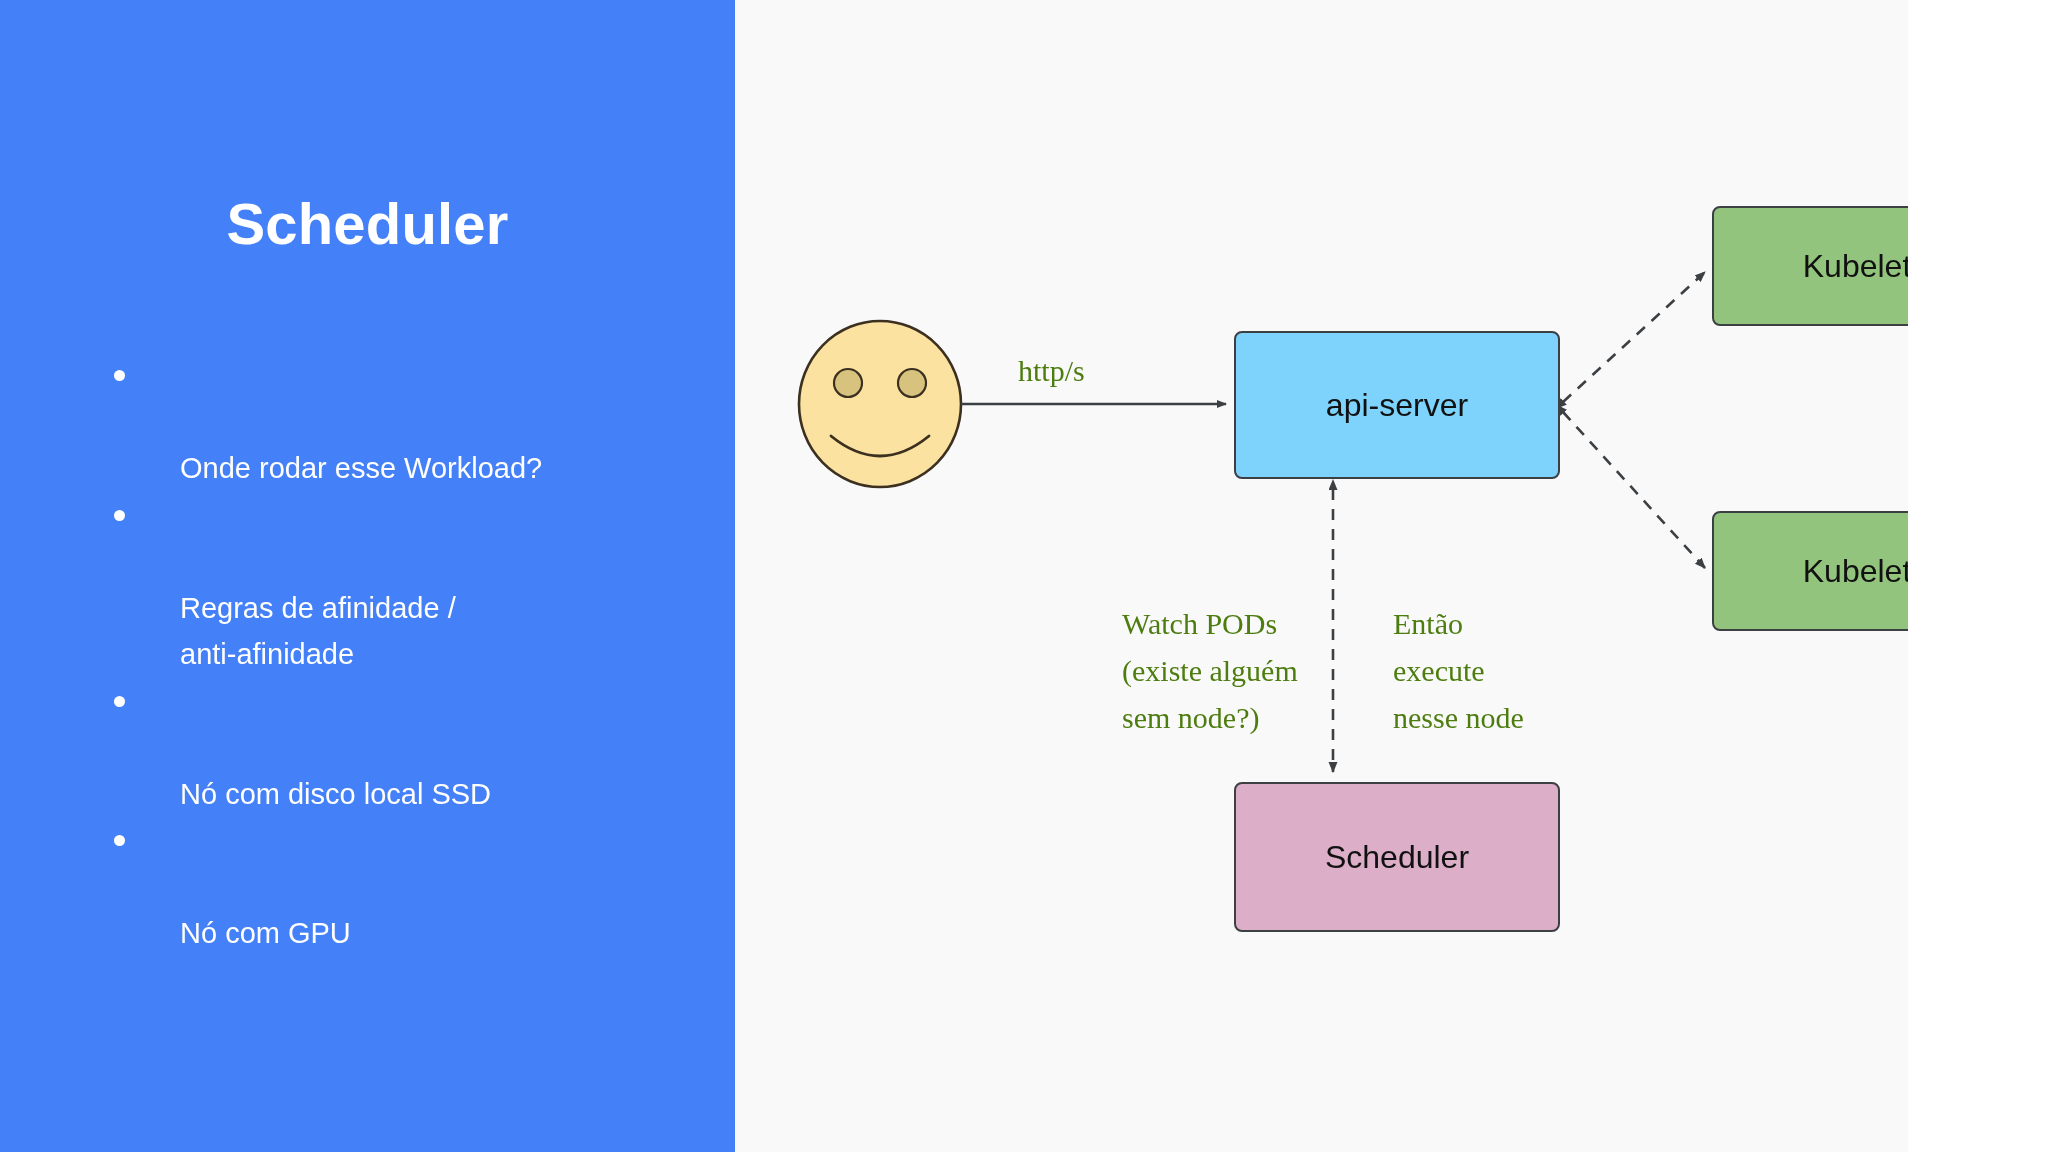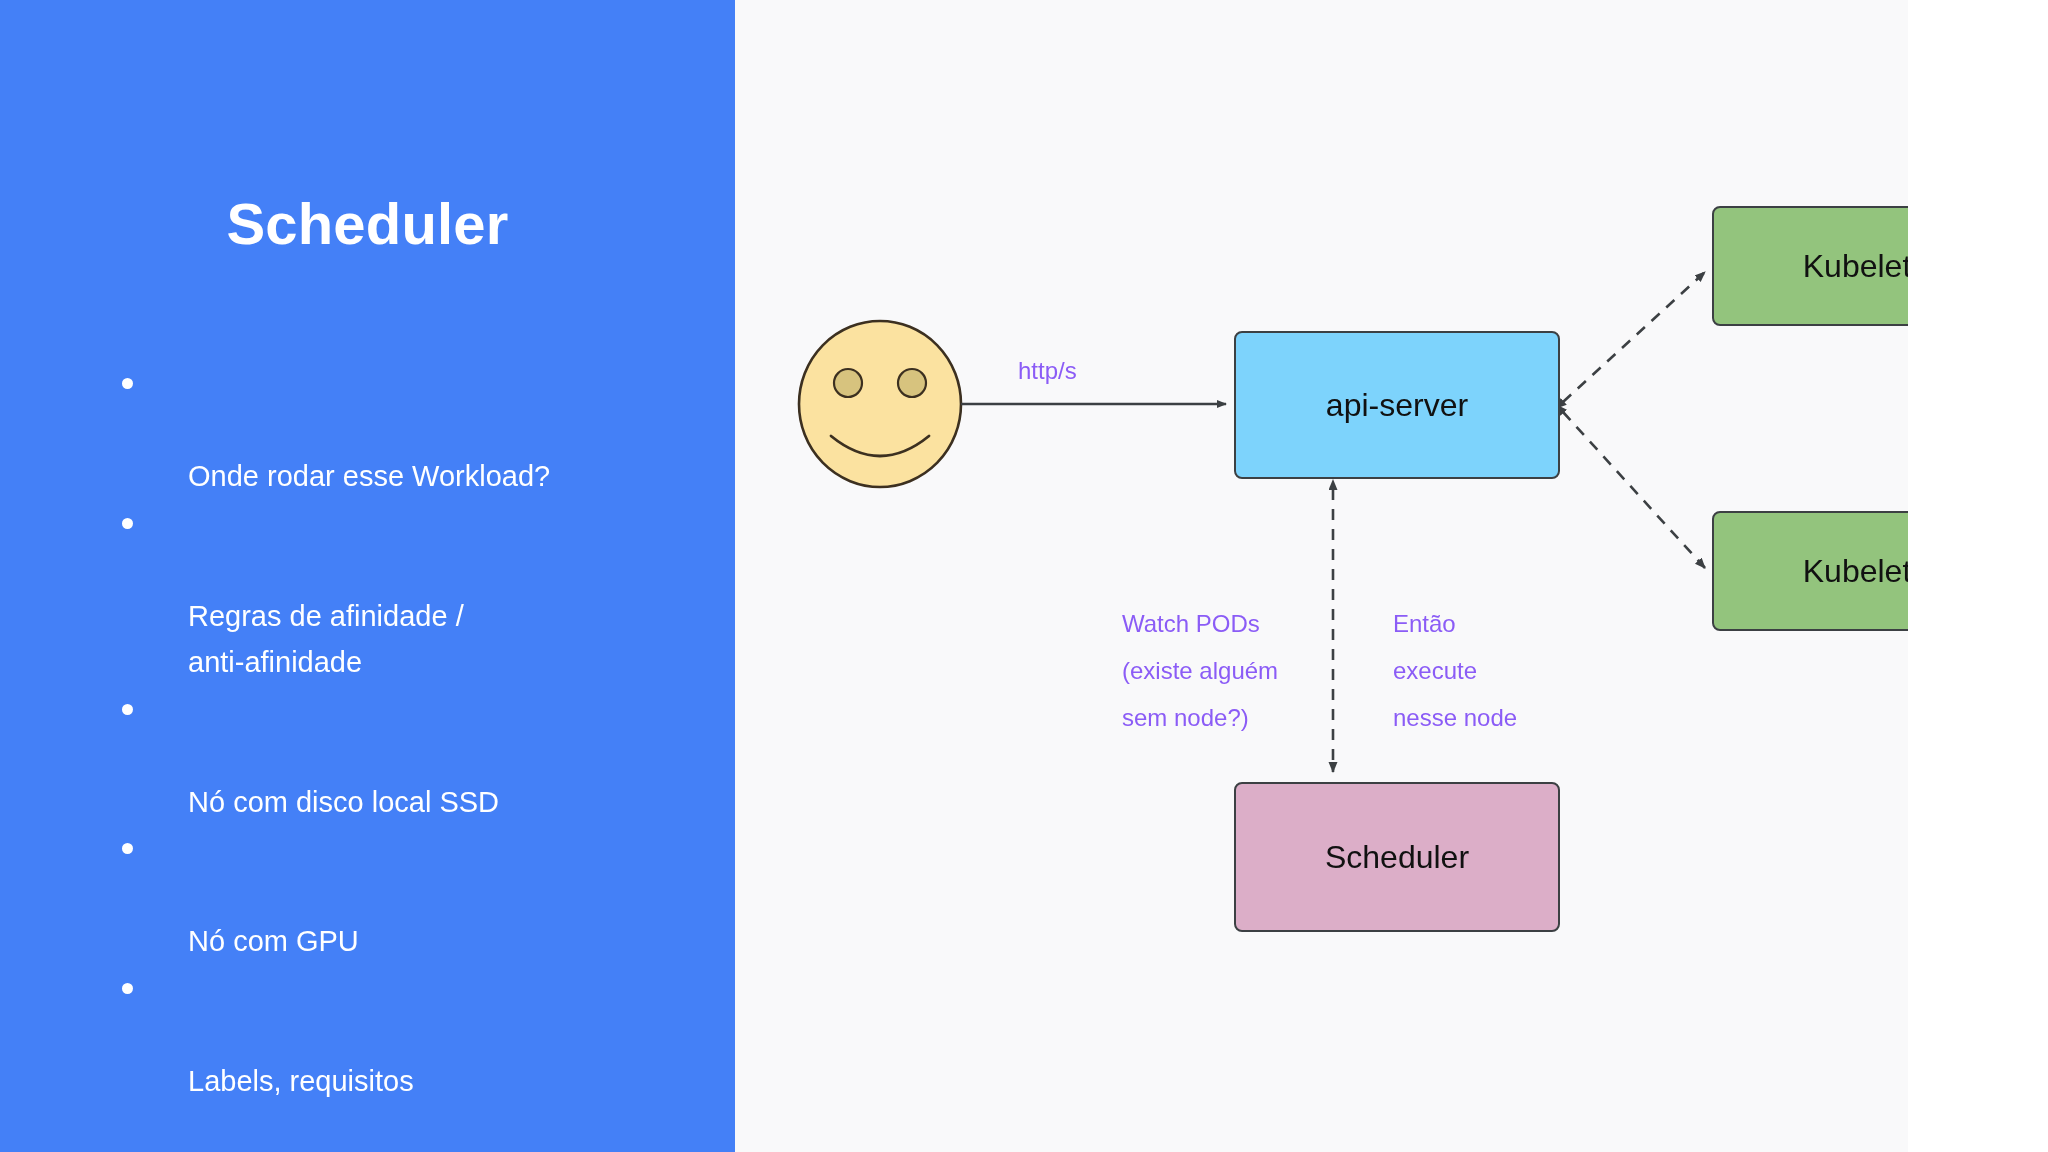--- a/index.html
+++ b/index.html
@@ -59,21 +59,21 @@
     letter-spacing: 0.2px;
     font-family: "Liberation Sans", sans-serif;
   }
 
   #bullet-list {
     position: absolute;
     left: 92px;
     top: 344px;
     width: 600px;
     list-style: none;
-    margin: 16px;
+    margin: 8px;
     padding: 0;
   }
   #bullet-list li {
     position: relative;
     color: #ffffff;
     font-size: 29px;
     line-height: 46.5px;
     padding-left: 80px;
     font-family: "Liberation Sans", sans-serif;
     white-space: pre-line;
@@ -134,24 +134,24 @@
     background: #93C47D;
   }
   #node-scheduler {
     left: 1234px; top: 782px;
     width: 326px; height: 150px;
     background: #DCAEC8;
   }
 
   .edge-label {
     position: absolute;
-    color: #8b5cf6;
-    font-size: 24px;
+    color: #4d7c0f;
+    font-size: 30px;
     line-height: 47px;
-    font-family: Liberation Sans, sans-serif;
+    font-family: Liberation Serif, serif;
     white-space: pre-line;
   }
   #label-https  { left: 1018px; top: 347px; }
   #label-watch-pods { left: 1122px; top: 600px; text-align: left; }
   #label-entao-execute { left: 1393px; top: 600px; text-align: left; }
 </style>
 </head>
 <body>
 
 <div id="slide">
@@ -169,24 +169,20 @@
         <span>Regras de afinidade /
 anti-afinidade</span>
       </li>
       <li>
         <span class="bullet-dot"></span>
         <span>Nó com disco local SSD</span>
       </li>
       <li>
         <span class="bullet-dot"></span>
         <span>Nó com GPU</span>
-      </li>
-      <li>
-        <span class="bullet-dot"></span>
-        <span>Labels, requisitos</span>
       </li>
     </ul>
   </div>
 
   <div id="panel-shadow"></div>
 
   <div id="right-panel"></div>
 
   <svg id="diagram-svg" viewBox="0 0 1313 1152">
     <defs>

